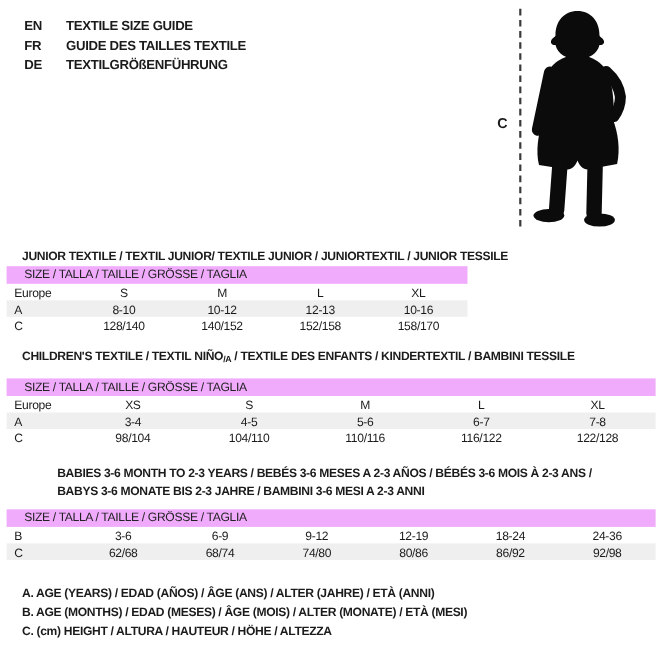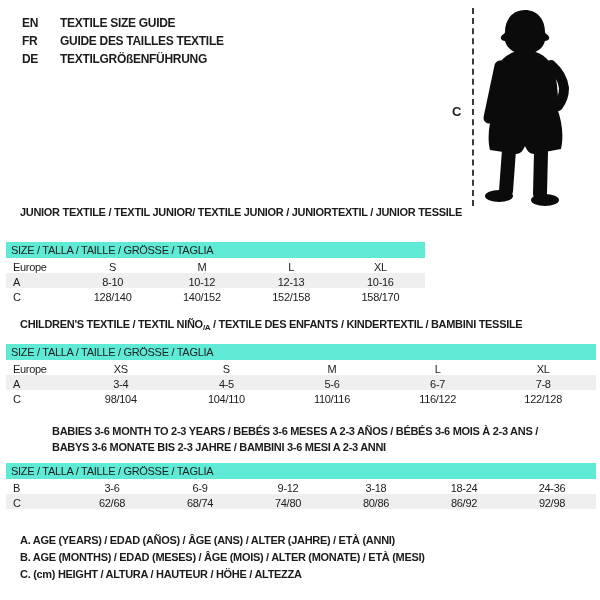--- a/index.html
+++ b/index.html
@@ -26,23 +26,23 @@
   .measure-label { position:absolute; left:452px; top:104px; font-size:13px; font-weight:700; }
 
   
   .sec-title { position:absolute; left:20px; font-size:11px; font-weight:700; white-space:nowrap; }
   .sec-title .subscr { font-size:8px; vertical-align:-2px; }
   .two-line { line-height:16px; white-space:normal; width:560px;margin-left:32px; }
 
   
   .tbl { position:absolute; left:6px; }
   .tbl-bar {
-    background:#5eead4; height:16px;
+    background:#f0abfc; height:16px;
     display:flex; align-items:center;
-    padding-left:5px; font-size:11px; color:#222; font-weight:400;
+    padding-left:16px; font-size:11px; color:#222; font-weight:400;
   }
   .trow { display:flex; height:15px; align-items:flex-end; font-size:11px; font-weight:400; }
   .trow.alt { background:#efefef; }
   .trow .lbl { width:62px; padding-left:7px; }
   .trow .cell { flex:1; text-align:center; white-space:nowrap; }
 
   
   .legend { position:absolute; left:20px; top:534px; }
   .legend-line { height:17px; font-size:11px; font-weight:700; white-space:nowrap; }
 </style>
@@ -84,21 +84,21 @@
 
         <path d="M31,142 L28,183" stroke="#0b0b0b" stroke-width="14" stroke-linecap="round" fill="none"></path>
         <path d="M63,144 L62,186" stroke="#0b0b0b" stroke-width="14" stroke-linecap="round" fill="none"></path>
 
         <ellipse cx="21" cy="188" rx="14" ry="6"></ellipse>
         <ellipse cx="67" cy="192" rx="14" ry="6"></ellipse>
       </g>
     </svg>
   </div>
 
-  <div class="sec-title" style="top:206px;">JUNIOR TEXTILE / TEXTIL JUNIOR/ TEXTILE JUNIOR / JUNIORTEXTIL / JUNIOR TESSILE</div>
+  <div class="sec-title" style="top:227px;">JUNIOR TEXTILE / TEXTIL JUNIOR/ TEXTILE JUNIOR / JUNIORTEXTIL / JUNIOR TESSILE</div>
   <div class="tbl" style="top:242px; width:419px;">
     <div class="tbl-bar">SIZE / TALLA / TAILLE / GRÖSSE / TAGLIA</div>
     <div class="trow">
       <span class="lbl">Europe</span>
       <span class="cell">S</span>
       <span class="cell">M</span>
       <span class="cell">L</span>
       <span class="cell">XL</span>
     </div>
     <div class="trow alt">
@@ -152,21 +152,21 @@
     <div>BABIES 3-6 MONTH TO 2-3 YEARS / BEBÉS 3-6 MESES A 2-3 AÑOS / BÉBÉS 3-6 MOIS À 2-3 ANS /</div>
     <div>BABYS 3-6 MONATE BIS 2-3 JAHRE / BAMBINI 3-6 MESI A 2-3 ANNI</div>
   </div>
   <div class="tbl" style="top:463px; width:590px;">
     <div class="tbl-bar">SIZE / TALLA / TAILLE / GRÖSSE / TAGLIA</div>
     <div class="trow">
       <span class="lbl">B</span>
       <span class="cell">3-6</span>
       <span class="cell">6-9</span>
       <span class="cell">9-12</span>
-      <span class="cell">3-18</span>
+      <span class="cell">12-19</span>
       <span class="cell">18-24</span>
       <span class="cell">24-36</span>
     </div>
     <div class="trow alt">
       <span class="lbl">C</span>
       <span class="cell">62/68</span>
       <span class="cell">68/74</span>
       <span class="cell">74/80</span>
       <span class="cell">80/86</span>
       <span class="cell">86/92</span>

